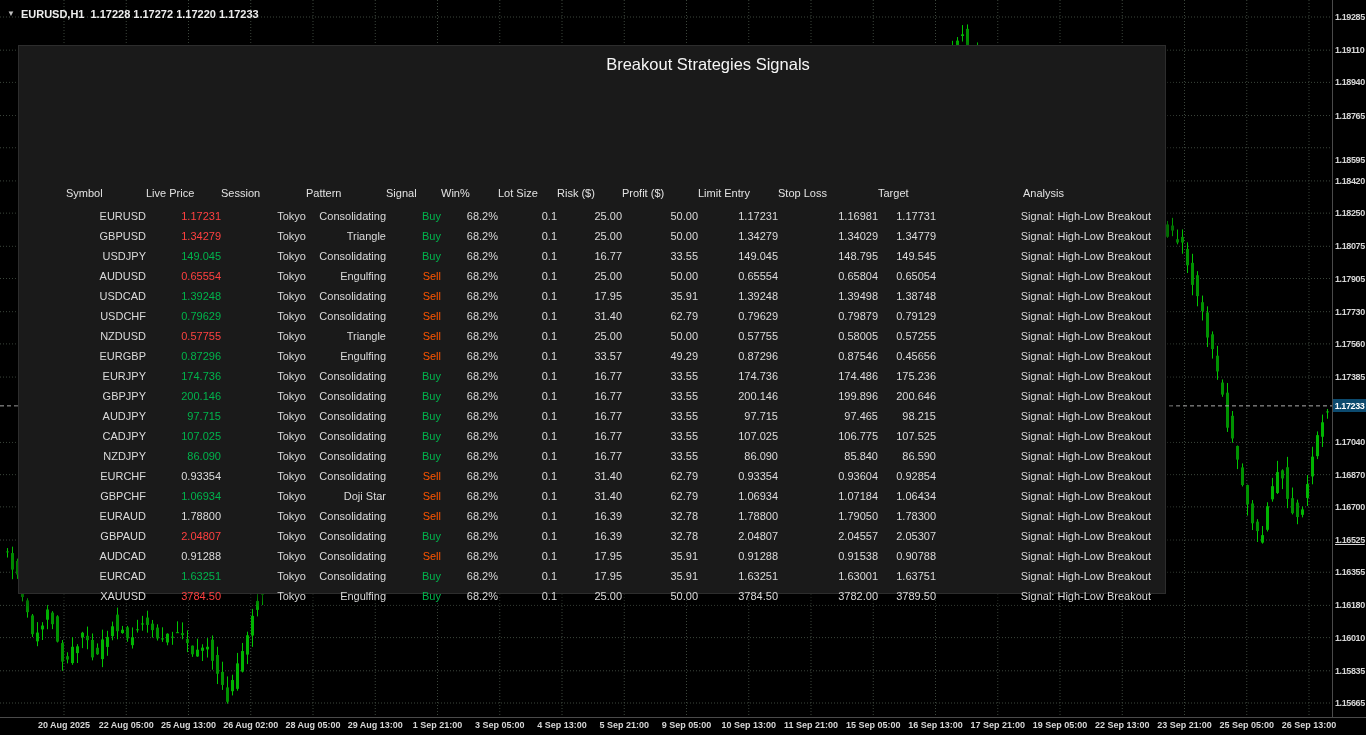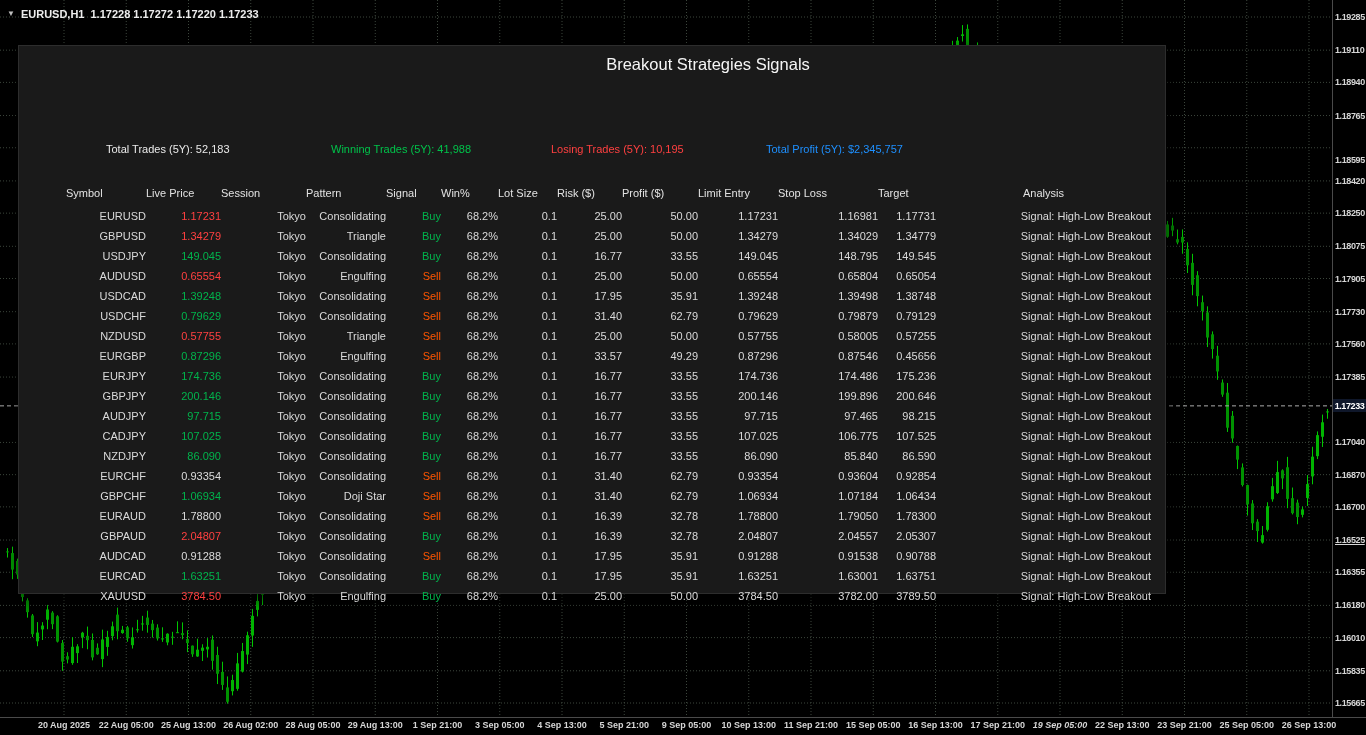--- a/index.html
+++ b/index.html
@@ -13,21 +13,21 @@
           color:#EDEDED; font-size:11px; font-weight:bold; }
   .ohlc .tri { color:#BDBDBD; font-size:8px; line-height:1; }
 
   .vsep { position:absolute; left:1332px; top:0; width:1px; height:717px; background:#4A4A4A; z-index:4; }
   .hsep { position:absolute; left:0; top:717px; width:1366px; height:1px; background:#4A4A4A; z-index:4; }
 
   .price-axis { position:absolute; left:1333px; top:0; width:33px; height:717px; z-index:4; }
   .plabel { position:absolute; left:2px; transform:translateY(-50%); font-size:9px; font-weight:bold;
             color:#D6D6D6; letter-spacing:-0.4px; white-space:nowrap; }
   .current-price-box { position:absolute; left:1333px; width:33px; height:13px; z-index:7;
-            background:#0f172a; color:#FFFFFF; font-size:9px; font-weight:bold; letter-spacing:-0.4px;
+            background:#0c4a6e; color:#FFFFFF; font-size:9px; font-weight:bold; letter-spacing:-0.4px;
             display:flex; align-items:center; justify-content:center; }
 
   .time-axis { position:absolute; left:0; top:720px; width:1366px; height:15px; z-index:4; }
   .tlabel { position:absolute; top:0; transform:translateX(-50%); font-size:9px; font-weight:bold;
             color:#D6D6D6; white-space:nowrap; }
 
   .panel { position:absolute; left:18px; top:45px; width:1148px; height:549px; z-index:3;
            background:#1A1A1A; border:1px solid #2D2D2D; box-shadow:4px 6px 14px rgba(0,0,0,.65); }
   .panel-title { position:absolute; left:689px; top:9px; transform:translateX(-50%);
                  font-size:16.5px; color:#F5F5F5; white-space:nowrap; }
@@ -625,26 +625,20 @@
     </svg>
 
   <div class="ohlc">
     <span class="tri">▼</span>
     <span>EURUSD,H1</span>
     <span>1.17228 1.17272 1.17220 1.17233</span>
   </div>
 
   <div class="panel">
     <div class="panel-title">Breakout Strategies Signals</div>
-    <div class="stats-row">
-        <span class="stat" style="left: 87px; color: rgb(234, 234, 234);">Total Trades (5Y): 52,183</span>
-        <span class="stat" style="left: 312px; color: rgb(0, 194, 74);">Winning Trades (5Y): 41,988</span>
-        <span class="stat" style="left: 532px; color: rgb(255, 64, 64);">Losing Trades (5Y): 10,195</span>
-        <span class="stat" style="left: 747px; color: rgb(30, 144, 255);">Total Profit (5Y): $2,345,757</span>
-      </div>
     <div class="thead">
         <div class="cell">Symbol</div>
         <div class="cell">Live Price</div>
         <div class="cell">Session</div>
         <div class="cell">Pattern</div>
         <div class="cell">Signal</div>
         <div class="cell">Win%</div>
         <div class="cell">Lot Size</div>
         <div class="cell">Risk ($)</div>
         <div class="cell">Profit ($)</div>
@@ -994,20 +988,20 @@
       <div class="tlabel" style="left: 437.5px;">1 Sep 21:00</div>
       <div class="tlabel" style="left: 499.75px;">3 Sep 05:00</div>
       <div class="tlabel" style="left: 562px;">4 Sep 13:00</div>
       <div class="tlabel" style="left: 624.25px;">5 Sep 21:00</div>
       <div class="tlabel" style="left: 686.5px;">9 Sep 05:00</div>
       <div class="tlabel" style="left: 748.75px;">10 Sep 13:00</div>
       <div class="tlabel" style="left: 811px;">11 Sep 21:00</div>
       <div class="tlabel" style="left: 873.25px;">15 Sep 05:00</div>
       <div class="tlabel" style="left: 935.5px;">16 Sep 13:00</div>
       <div class="tlabel" style="left: 997.75px;">17 Sep 21:00</div>
-      <div class="tlabel" style="left: 1060px; font-style: italic;">19 Sep 05:00</div>
+      <div class="tlabel" style="left: 1060px;">19 Sep 05:00</div>
       <div class="tlabel" style="left: 1122.25px;">22 Sep 13:00</div>
       <div class="tlabel" style="left: 1184.5px;">23 Sep 21:00</div>
       <div class="tlabel" style="left: 1246.75px;">25 Sep 05:00</div>
       <div class="tlabel" style="left: 1309px;">26 Sep 13:00</div>
     </div>
 
 </div>
 
 </body></html>

